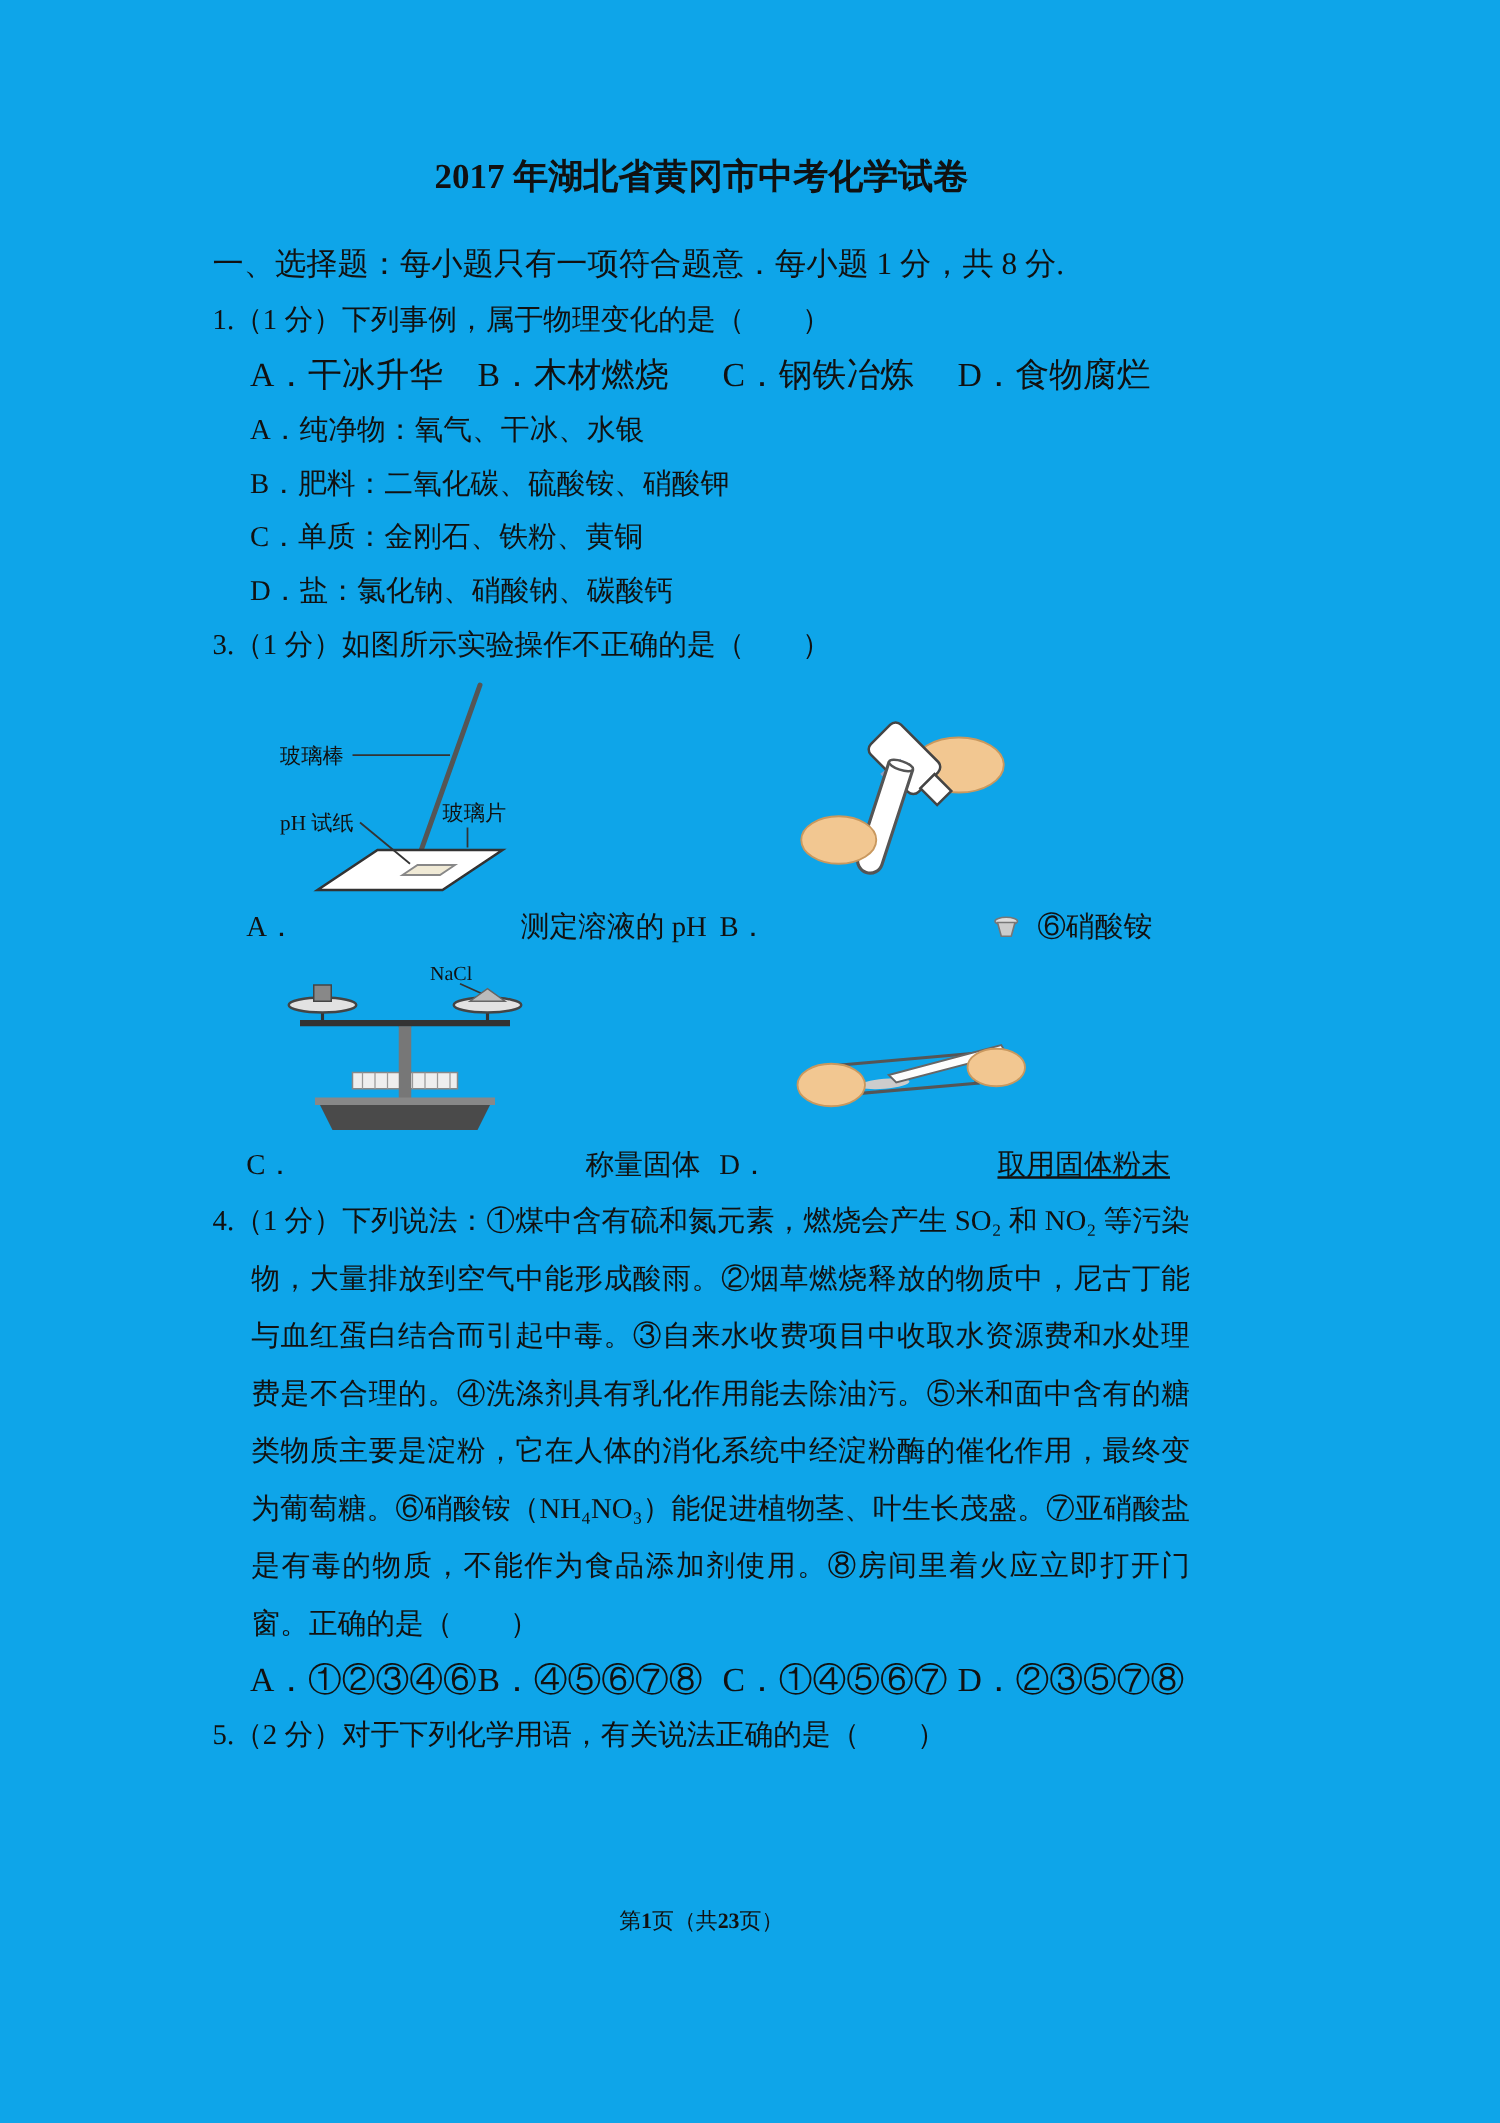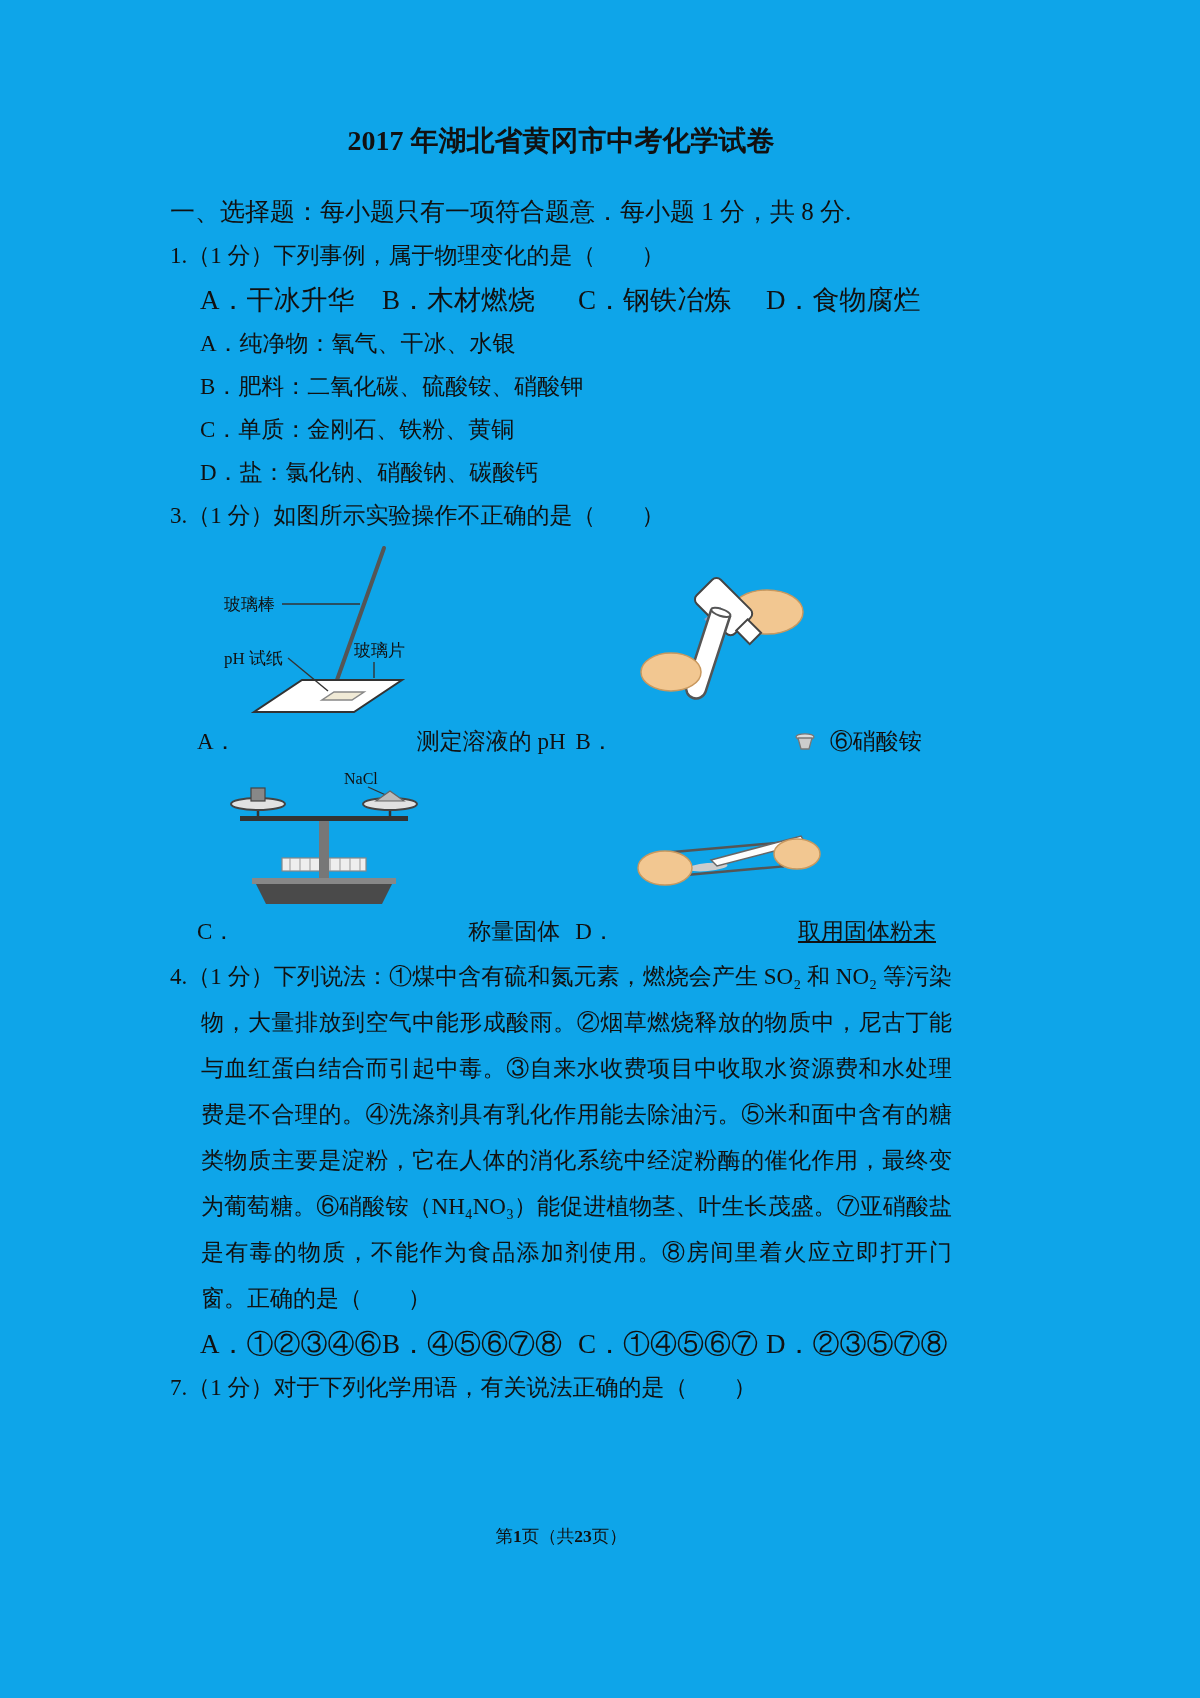--- a/index.html
+++ b/index.html
@@ -218,21 +218,21 @@
       <div class="para">4.（1 分）下列说法：①煤中含有硫和氮元素，燃烧会产生 SO₂ 和 NO₂ 等污染物，大量排放到空气中能形成酸雨。②烟草燃烧释放的物质中，尼古丁能与血红蛋白结合而引起中毒。③自来水收费项目中收取水资源费和水处理费是不合理的。④洗涤剂具有乳化作用能去除油污。⑤米和面中含有的糖类物质主要是淀粉，它在人体的消化系统中经淀粉酶的催化作用，最终变为葡萄糖。⑥硝酸铵（NH₄NO₃）能促进植物茎、叶生长茂盛。⑦亚硝酸盐是有毒的物质，不能作为食品添加剂使用。⑧房间里着火应立即打开门窗。正确的是（　　）</div>
       <div class="options-inline">
         <span class="opt-a">A．①②③④⑥</span>
         <span class="opt-b">B．④⑤⑥⑦⑧</span>
         <span class="opt-c">C．①④⑤⑥⑦</span>
         <span class="opt-d">D．②③⑤⑦⑧</span>
       </div>
     </section>
 
     <section>
-      <div class="stem">7.（1 分）对于下列化学用语，有关说法正确的是（　　）</div>
+      <div class="stem">5.（2 分）对于下列化学用语，有关说法正确的是（　　）</div>
     </section>
 
   </div>
 
   <div class="footer">
     <span>第</span><b>1</b><span>页（共</span><b>23</b><span>页）</span>
   </div>
 </div>
 
 </body></html>

